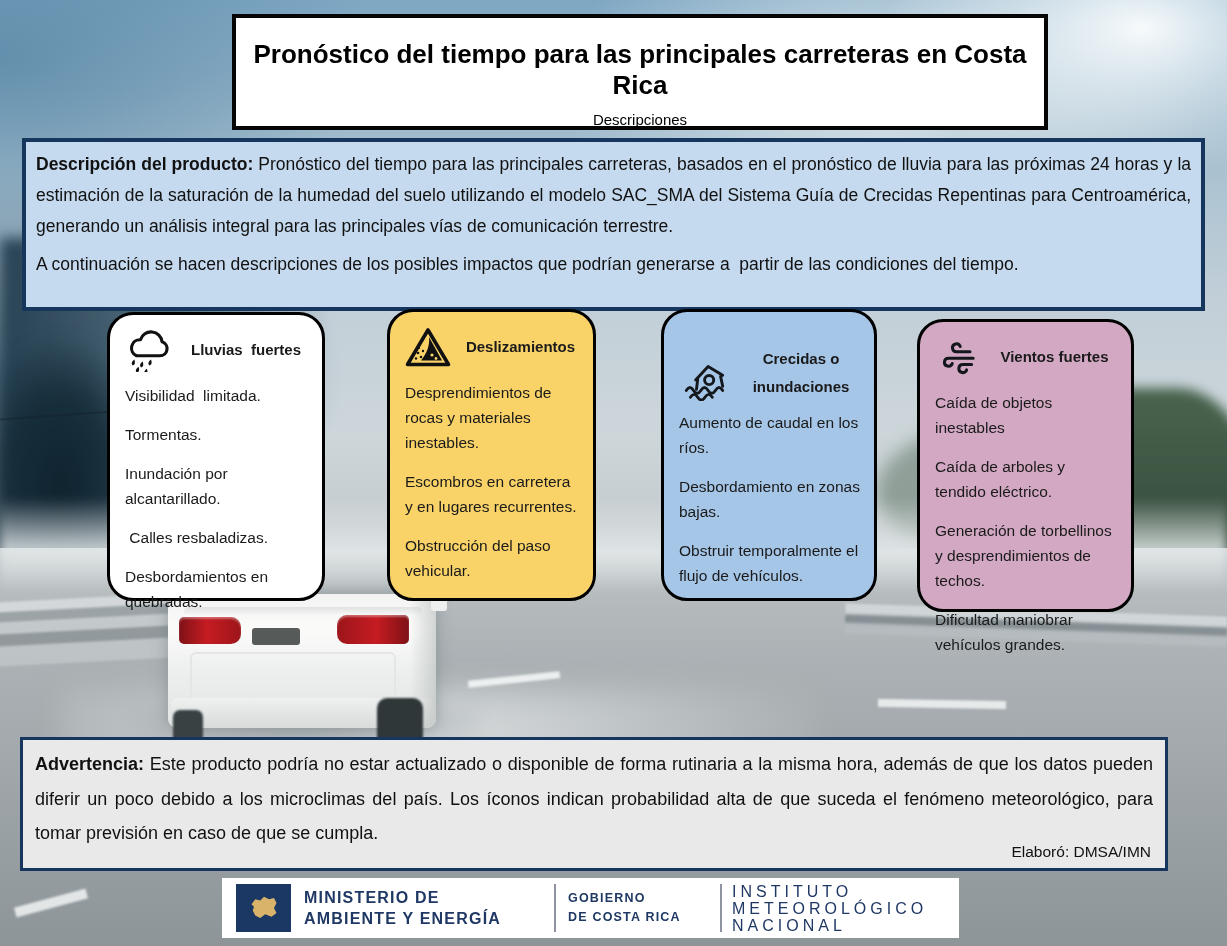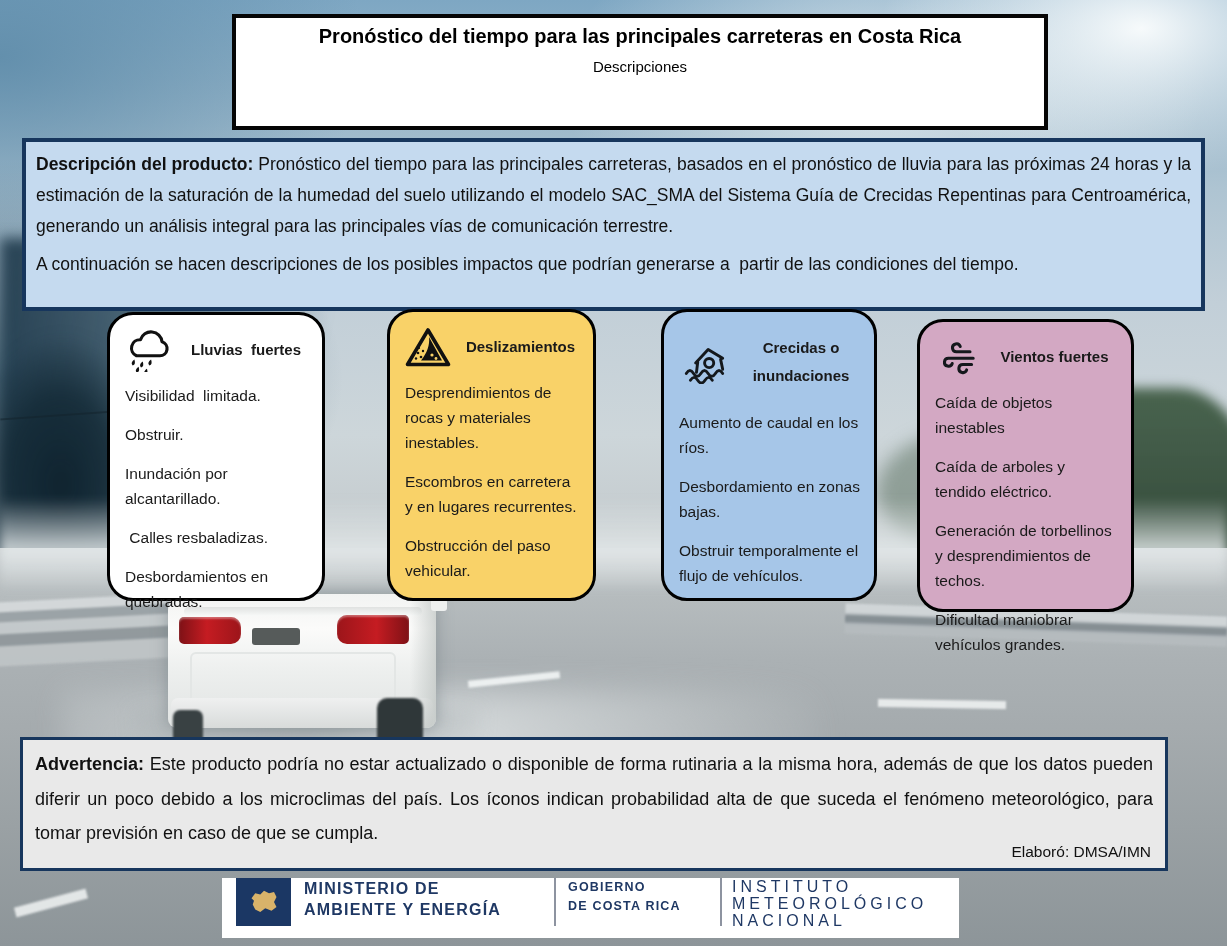--- a/index.html
+++ b/index.html
@@ -64,50 +64,50 @@
   .suv-spray{position:absolute;left:-36px;right:-44px;bottom:-30px;height:66px;filter:blur(9px);
     background:radial-gradient(60% 100% at 50% 10%, rgba(150,158,161,.85), rgba(190,197,199,0));}
 
   
   .content{position:absolute;inset:0;z-index:10;}
   .pre{white-space:pre-wrap;}
 
   .title-box{position:absolute;left:232px;top:14px;width:816px;height:116px;box-sizing:border-box;
     background:#fff;border:4px solid #050505;text-align:center;color:#000;}
   .title-line1{font-size:20px;font-weight:bold;margin-top:9px;}
-  .title-line2{font-size:20px;font-weight:bold;margin-top:7px;}
+  .title-line2{font-size:26px;font-weight:bold;margin-top:21px;}
   .title-line3{font-size:15px;font-weight:normal;margin-top:10px;}
 
   .desc-box{position:absolute;left:22px;top:138px;width:1183px;height:173px;box-sizing:border-box;
     background:#C5DAEF;border:4px solid #17365D;padding:7px 10px 0 10px;color:#111;}
   .desc-box p{margin:0;font-size:17.5px;line-height:31px;}
   .desc-p1{text-align:justify;}
   .desc-p2{margin-top:7px !important;}
   .bold{font-weight:bold;}
 
   .card{position:absolute;box-sizing:border-box;border:3.5px solid #000;border-radius:26px;
     padding:11px 13px 8px 15px;color:#1a1a1a;}
   .card1{left:107px;top:312px;width:218px;height:289px;background:#FFFFFF;}
   .card2{left:387px;top:309px;width:209px;height:292px;background:#F9D268;}
   .card3{left:661px;top:309px;width:216px;height:292px;background:#A6C6E8;}
   .card4{left:917px;top:319px;width:217px;height:293px;background:#D3A8C3;}
   .card-header{display:flex;align-items:center;gap:10px;min-height:48px;}
-  .card3 .card-header{min-height:78px;align-items:center;}
+  .card3 .card-header{min-height:78px;align-items:flex-end;}
   .card-title{flex:1;text-align:center;font-weight:bold;font-size:15px;line-height:28px;white-space:pre-wrap;}
   .card-icon{flex:0 0 auto;}
   .card-body p{margin:9px 0 14px 0;font-size:15.5px;line-height:25px;white-space:pre-wrap;}
   .card-body p + p{margin-top:0;}
 
   .warning-box{position:absolute;left:20px;top:737px;width:1148px;height:134px;box-sizing:border-box;
     background:#E9E9E9;border:3.5px solid #17365D;padding:7px 12px;color:#111;}
   .warning-box p{margin:0;font-size:18px;line-height:34.5px;text-align:justify;white-space:pre-wrap;}
   .signature{position:absolute;right:14px;bottom:7px;font-size:15.5px;color:#111;}
 
   .footer{position:absolute;left:222px;top:878px;width:737px;height:60px;background:#fff;
-    display:flex;}
+    display:flex;align-items:center;}
   .logo-square{width:55px;height:48px;background:#1B3764;margin-left:14px;flex:0 0 auto;
     display:flex;align-items:center;justify-content:center;}
   .ministry{width:250px;margin-left:13px;color:#1F3864;font-weight:bold;font-size:16px;letter-spacing:1.2px;line-height:21px;}
   .gov{width:130px;color:#1F3864;font-weight:bold;font-size:12.5px;letter-spacing:1.2px;line-height:19px;padding:0 22px 0 12px;}
   .institute{color:#1F3864;font-size:16px;letter-spacing:4px;line-height:17px;padding-left:10px;font-weight:normal;}
   .v-divider{width:2px;height:48px;background:#8d93a0;flex:0 0 auto;}
 </style>
 </head>
 <body>
 
@@ -165,21 +165,21 @@
             <path transform="translate(17,32) rotate(18)" d="M0 0c1.9 2.7 2.2 4.5.2 6-2.1-1.2-2.3-3.1-.2-6Z"></path>
             <path transform="translate(25,30) rotate(18)" d="M0 0c1.9 2.7 2.2 4.5.2 6-2.1-1.2-2.3-3.1-.2-6Z"></path>
             <path transform="translate(13,37) rotate(18)" d="M0 0c1.9 2.7 2.2 4.5.2 6-2.1-1.2-2.3-3.1-.2-6Z"></path>
             <path transform="translate(21,39) rotate(18)" d="M0 0c1.9 2.7 2.2 4.5.2 6-2.1-1.2-2.3-3.1-.2-6Z"></path>
           </g>
         </svg>
         <div class="card-title">Lluvias  fuertes</div>
       </div>
       <div class="card-body">
         <p>Visibilidad  limitada.</p>
-        <p>Obstruir.</p>
+        <p>Tormentas.</p>
         <p>Inundación por alcantarillado.</p>
         <p> Calles resbaladizas.</p>
         <p>Desbordamientos en quebradas.</p>
       </div>
     </div>
 
     <div class="card card2">
       <div class="card-header">
         <svg class="card-icon" width="46" height="42" viewBox="0 0 46 40">
           <path d="M23 3 43.5 37.5H2.5Z" fill="none" stroke="#111" stroke-width="3.6" stroke-linejoin="round"></path>

